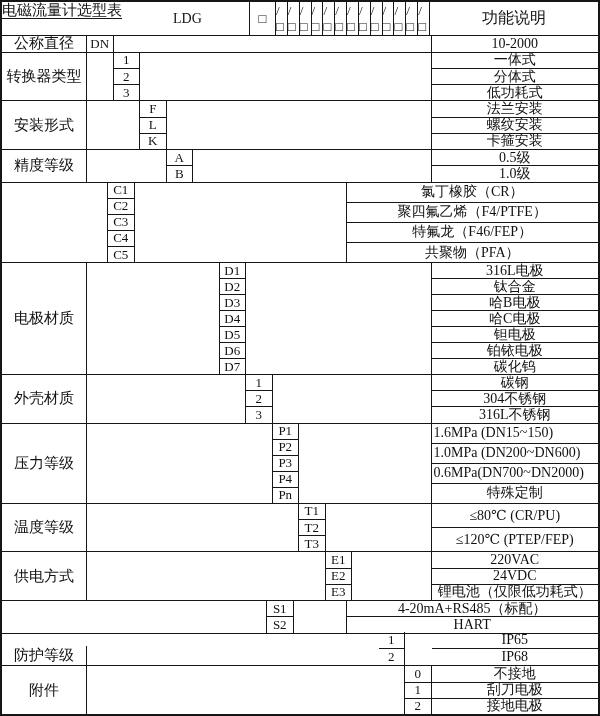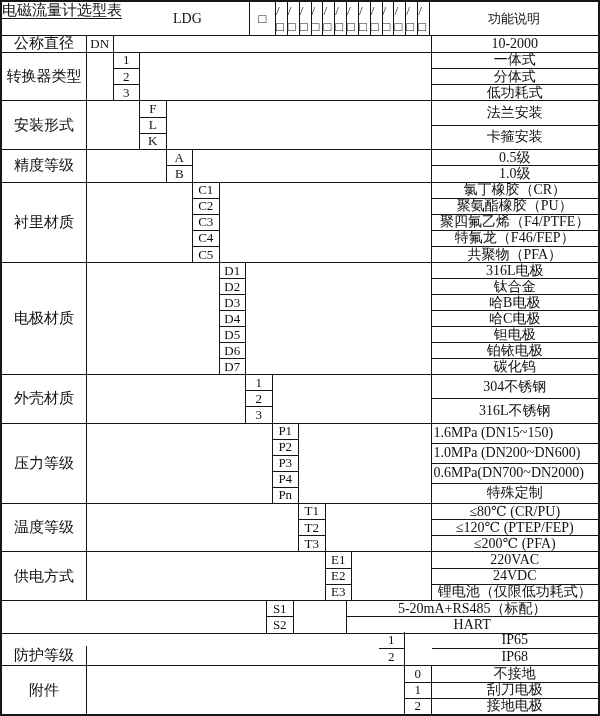--- a/index.html
+++ b/index.html
@@ -21,21 +21,21 @@
                display: flex; align-items: center; justify-content: center;
                font-size: 15px; }
   .code-row { flex: 1; display: flex; font-size: 13px; margin-left: 43px; }
   .ldg-cell { width: 85px; flex: none; border-right: 1px solid #161616;
               display: flex; align-items: center; padding-left: 8px; font-size: 14px; }
   .first-box { width: 26px; flex: none; border-right: 1px solid #161616;
                display: flex; align-items: center; justify-content: center; }
   .slash-wrap { flex: 1; display: flex; }
   .slash-cell { flex: 1; display: flex; align-items: center; justify-content: center; overflow: hidden; }
   .slash-cell + .slash-cell { border-left: 1px solid #161616; }
-  .hdr-desc { flex: 1; display: flex; align-items: center; justify-content: center; font-size: 13px; }
+  .hdr-desc { flex: 1; display: flex; align-items: center; justify-content: center; font-size: 16px; }
 
   
   #groups { flex: 1; display: flex; flex-direction: column; }
   .group { display: flex; border-top: 1px solid #161616; min-height: 0; }
   .cat { width: 85px; flex: none; border-right: 1px solid #161616;
          display: flex; align-items: center; justify-content: center;
          font-size: 15px; text-align: center; }
   .lspace { flex: none; border-right: 1px solid #161616; }
   .codes { width: 26.5px; flex: none; display: flex; flex-direction: column;
            border-right: 1px solid #161616; font-size: 13px; }
@@ -110,50 +110,49 @@
         <div class="cat">安装形式</div>
         <div class="lspace" style="width: 53px;"></div>
         <div class="codes">
           <div class="code-cell">F</div>
           <div class="code-cell">L</div>
           <div class="code-cell">K</div>
         </div>
         <div class="rspace" style="width: 265px;"></div>
         <div class="descs">
           <div class="desc-cell">法兰安装</div>
+          <div class="desc-cell">螺纹安装</div>
           <div class="desc-cell">卡箍安装</div>
         </div>
       </div>
       <div class="group" style="flex: 2 1 0px;">
         <div class="cat">精度等级</div>
         <div class="lspace" style="width: 79.5px;"></div>
         <div class="codes">
           <div class="code-cell">A</div>
           <div class="code-cell">B</div>
         </div>
         <div class="rspace" style="width: 238.5px;"></div>
         <div class="descs">
           <div class="desc-cell">0.5级</div>
           <div class="desc-cell">1.0级</div>
         </div>
       </div>
       <div class="group" style="flex: 5 1 0px;">
-        <div class="cat">衬里材质</div>
         <div class="lspace" style="width: 106px;"></div>
         <div class="codes">
           <div class="code-cell">C1</div>
           <div class="code-cell">C2</div>
           <div class="code-cell">C3</div>
           <div class="code-cell">C4</div>
           <div class="code-cell">C5</div>
         </div>
         <div class="rspace" style="width: 212px;"></div>
         <div class="descs">
           <div class="desc-cell">氯丁橡胶（CR）</div>
-          <div class="desc-cell">聚氨酯橡胶（PU）</div>
           <div class="desc-cell">聚四氟乙烯（F4/PTFE）</div>
           <div class="desc-cell">特氟龙（F46/FEP）</div>
           <div class="desc-cell">共聚物（PFA）</div>
         </div>
       </div>
       <div class="group" style="flex: 7 1 0px;">
         <div class="cat">电极材质</div>
         <div class="lspace" style="width: 132.5px;"></div>
         <div class="codes">
           <div class="code-cell">D1</div>
@@ -178,20 +177,21 @@
       <div class="group" style="flex: 3 1 0px;">
         <div class="cat">外壳材质</div>
         <div class="lspace" style="width: 159px;"></div>
         <div class="codes">
           <div class="code-cell">1</div>
           <div class="code-cell">2</div>
           <div class="code-cell">3</div>
         </div>
         <div class="rspace" style="width: 159px;"></div>
         <div class="descs">
+          <div class="desc-cell">碳钢</div>
           <div class="desc-cell">304不锈钢</div>
           <div class="desc-cell">316L不锈钢</div>
         </div>
       </div>
       <div class="group" style="flex: 5 1 0px;">
         <div class="cat">压力等级</div>
         <div class="lspace" style="width: 185.5px;"></div>
         <div class="codes">
           <div class="code-cell">P1</div>
           <div class="code-cell">P2</div>
@@ -212,21 +212,20 @@
         <div class="lspace" style="width: 212px;"></div>
         <div class="codes">
           <div class="code-cell">T1</div>
           <div class="code-cell">T2</div>
           <div class="code-cell">T3</div>
         </div>
         <div class="rspace" style="width: 106px;"></div>
         <div class="descs">
           <div class="desc-cell">≤80℃ (CR/PU)</div>
           <div class="desc-cell">≤120℃ (PTEP/FEP)</div>
-          <div class="desc-cell">≤200℃ (PFA)</div>
         </div>
       </div>
       <div class="group" style="flex: 3 1 0px;">
         <div class="cat">供电方式</div>
         <div class="lspace" style="width: 238.5px;"></div>
         <div class="codes">
           <div class="code-cell">E1</div>
           <div class="code-cell">E2</div>
           <div class="code-cell">E3</div>
         </div>
@@ -238,21 +237,21 @@
         </div>
       </div>
       <div class="group" style="flex: 2 1 0px;">
         <div class="lspace" style="width: 265px;"></div>
         <div class="codes">
           <div class="code-cell">S1</div>
           <div class="code-cell">S2</div>
         </div>
         <div class="rspace" style="width: 53px;"></div>
         <div class="descs">
-          <div class="desc-cell">5-20mA+RS485（标配）</div>
+          <div class="desc-cell">4-20mA+RS485（标配）</div>
           <div class="desc-cell">HART</div>
         </div>
       </div>
       <div class="group" style="flex: 2 1 0px; align-items: flex-end;">
         <div class="cat">防护等级</div>
         <div class="lspace" style="width: 291.5px;"></div>
         <div class="codes">
           <div class="code-cell">1</div>
           <div class="code-cell">2</div>
         </div>

